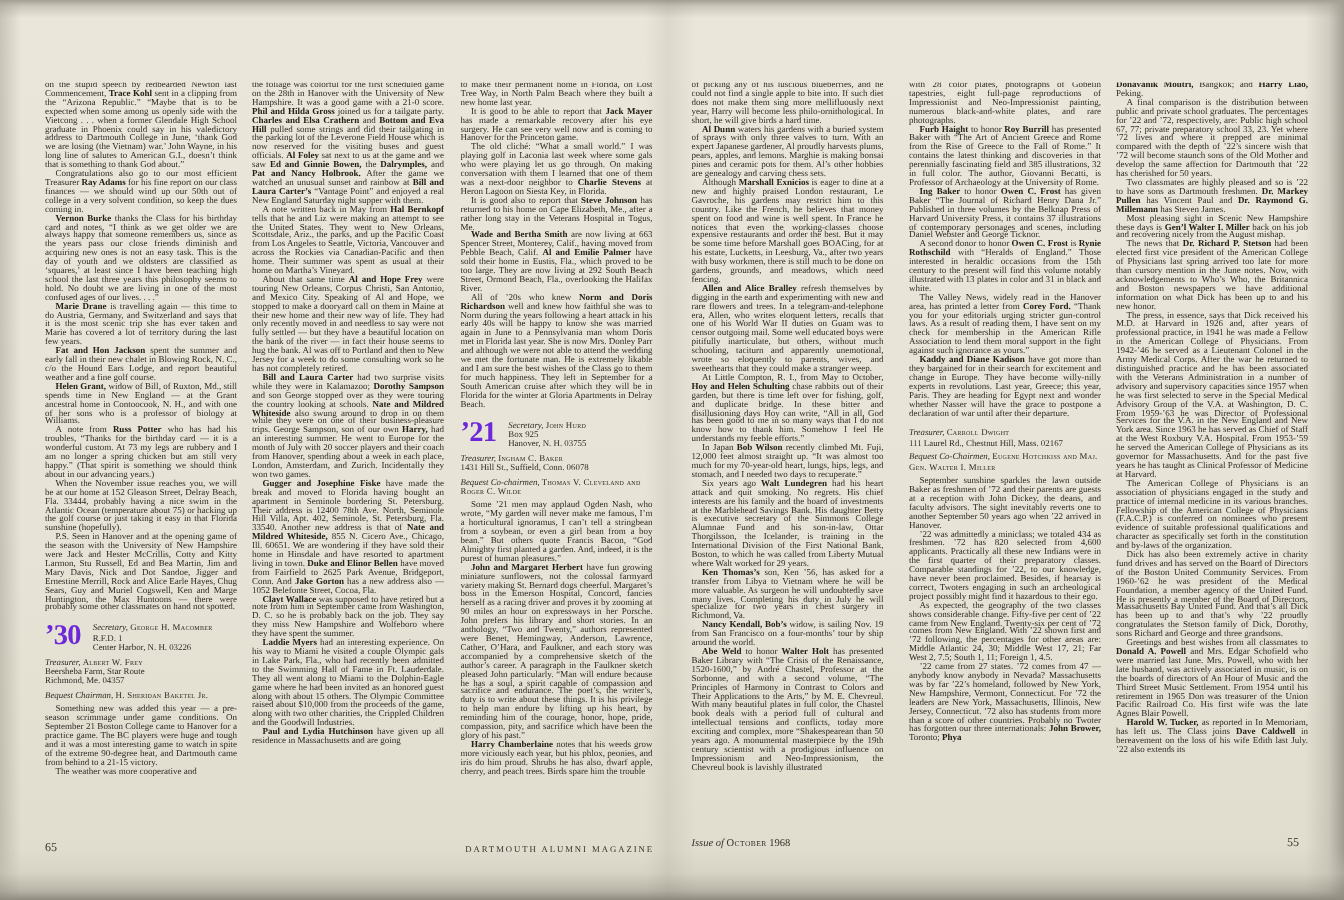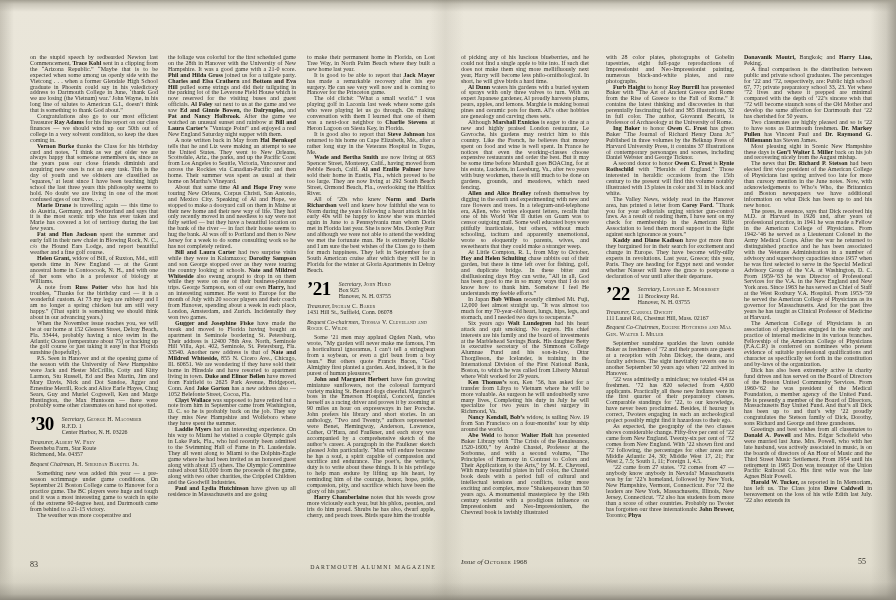--- a/index.html
+++ b/index.html
@@ -27,21 +27,21 @@
     -webkit-hyphens:auto;hyphens:auto;
   }
   .col p{margin:0;text-indent:7px;}
   .col p.noind{text-indent:0;}
   .col b{font-weight:bold;color:#242218;}
   #c0{left:30px;} #c1{left:168px;} #c2{left:307px;}
   #c3{left:461px;} #c4{left:606px;} #c5{left:744px;}
   .class-header{margin:7px 0 4px;text-align:left;}
   .ch-top{display:flex;align-items:flex-start;}
   .ch-year{
-    font-weight:bold;font-size:19px;line-height:16px;color:#000000;
+    font-weight:bold;font-size:19px;line-height:16px;color:#6d28d9;
     margin-right:8px;flex:0 0 auto;letter-spacing:-.5px;
   }
   .off-line{font-size:5.9px;line-height:6.4px;text-align:left;color:#2e2c26;}
   .off-label{font-style:italic;}
   .off-name{font-variant:small-caps;letter-spacing:.2px;}
   .off-block{margin-top:3px;}
   .footer{position:absolute;color:#33312a;}
   #pn-left{left:30px;top:560px;font-size:8px;}
   #mag-footer{left:255px;top:564px;width:181px;text-align:right;font-size:5.8px;letter-spacing:1.3px;white-space:nowrap;}
   #issue-footer{left:461px;top:558px;font-size:7px;}
@@ -137,28 +137,20 @@
     <p><b>Abe Weld</b> to honor <b>Walter Holt</b> has presented Baker Library with “The Crisis of the Renaissance, 1520-1600,” by André Chastel, Professor at the Sorbonne, and with a second volume, “The Principles of Harmony in Contrast to Colors and Their Applications to the Arts,” by M. E. Chevreul. With many beautiful plates in full color, the Chastel book deals with a period full of cultural and intellectual tensions and conflicts, today more exciting and complex, more “Shakespearean than 50 years ago. A monumental masterpiece by the 19th century scientist with a prodigious influence on Impressionism and Neo-Impressionism, the Chevreul book is lavishly illustrated</p>
   </div>
 <div class="col" id="c4">
     <p class="noind">with 28 color plates, photographs of Gobelin tapestries, eight full-page reproductions of Impressionist and Neo-Impressionist painting, numerous black-and-white plates, and rare photographs.</p>
     <p><b>Furb Haight</b> to honor <b>Roy Burrill</b> has presented Baker with “The Art of Ancient Greece and Rome from the Rise of Greece to the Fall of Rome.” It contains the latest thinking and discoveries in that perennially fascinating field and 385 illustrations, 32 in full color. The author, Giovanni Becatti, is Professor of Archaeology at the University of Rome.</p>
     <p><b>Ing Baker</b> to honor <b>Owen C. Frost</b> has given Baker “The Journal of Richard Henry Dana Jr.” Published in three volumes by the Belknap Press of Harvard University Press, it contains 37 illustrations of contemporary personages and scenes, including Daniel Webster and George Ticknor.</p>
     <p>A second donor to honor <b>Owen C. Frost</b> is <b>Rynie Rothschild</b> with “Heralds of England.” Those interested in heraldic occasions from the 15th century to the present will find this volume notably illustrated with 13 plates in color and 31 in black and white.</p>
     <p>The Valley News, widely read in the Hanover area, has printed a letter from <b>Corey Ford.</b> “Thank you for your editorials urging stricter gun-control laws. As a result of reading them, I have sent on my check for membership in the American Rifle Association to lend them moral support in the fight against such ignorance as yours.”</p>
     <p><b>Kaddy and Diane Kadison</b> have got more than they bargained for in their search for excitement and change in Europe. They have become willy-nilly experts in revolutions. Last year, Greece; this year, Paris. They are heading for Egypt next and wonder whether Nasser will have the grace to postpone a declaration of war until after their departure.</p>
     <div class="class-header">
-      <div class="ch-top">
-        <span class="ch-year">’22</span>
-        <div class="ch-sec">
-          <div class="off-line"><span class="off-label">Secretary,</span> <span class="off-name">Leonard E. Morrissey</span></div>
-          <div class="off-line">11 Brockway Rd.</div>
-          <div class="off-line">Hanover, N. H. 03755</div>
-        </div>
-      </div>
       <div class="off-block">
         <div class="off-line"><span class="off-label">Treasurer,</span> <span class="off-name">Carroll Dwight</span></div>
         <div class="off-line">111 Laurel Rd., Chestnut Hill, Mass. 02167</div>
       </div>
       <div class="off-block">
         <div class="off-line"><span class="off-label">Bequest Co-Chairmen,</span> <span class="off-name">Eugene Hotchkiss and Maj. Gen. Walter I. Miller</span></div>
       </div>
     </div>
     <p>September sunshine sparkles the lawn outside Baker as freshmen of ’72 and their parents are guests at a reception with John Dickey, the deans, and faculty advisors. The sight inevitably reverts one to another September 50 years ago when ’22 arrived in Hanover.</p>
     <p>’22 was admittedly a miniclass; we totaled 434 as freshmen. ’72 has 820 selected from 4,600 applicants. Practically all these new Indians were in the first quarter of their preparatory classes. Comparable standings for ’22, to our knowledge, have never been proclaimed. Besides, if hearsay is correct, Twoters engaging in such an archeological project possibly might find it hazardous to their ego.</p>
@@ -171,16 +163,16 @@
     <p>Two classmates are highly pleased and so is ’22 to have sons as Dartmouth freshmen. <b>Dr. Markey Pullen</b> has Vincent Paul and <b>Dr. Raymond G. Millemann</b> has Steven James.</p>
     <p>Most pleasing sight in Scenic New Hampshire these days is <b>Gen’l Walter I. Miller</b> back on his job and recovering nicely from the August mishap.</p>
     <p>The news that <b>Dr. Richard P. Stetson</b> had been elected first vice president of the American College of Physicians last spring arrived too late for more than cursory mention in the June notes. Now, with acknowledgements to Who’s Who, the Britannica and Boston newspapers we have additional information on what Dick has been up to and his new honor.</p>
     <p>The press, in essence, says that Dick received his M.D. at Harvard in 1926 and, after years of professional practice, in 1941 he was made a Fellow in the American College of Physicians. From 1942-’46 he served as a Lieutenant Colonel in the Army Medical Corps. After the war he returned to distinguished practice and he has been associated with the Veterans Administration in a number of advisory and supervisory capacities since 1957 when he was first selected to serve in the Special Medical Advisory Group of the V.A. at Washington, D. C. From 1959-’63 he was Director of Professional Services for the V.A. in the New England and New York area. Since 1963 he has served as Chief of Staff at the West Roxbury V.A. Hospital. From 1953-’59 he served the American College of Physicians as its governor for Massachusetts. And for the past five years he has taught as Clinical Professor of Medicine at Harvard.</p>
     <p>The American College of Physicians is an association of physicians engaged in the study and practice of internal medicine in its various branches. Fellowship of the American College of Physicians (F.A.C.P.) is conferred on nominees who present evidence of suitable professional qualifications and character as specifically set forth in the constitution and by-laws of the organization.</p>
     <p>Dick has also been extremely active in charity fund drives and has served on the Board of Directors of the Boston United Community Services. From 1960-’62 he was president of the Medical Foundation, a member agency of the United Fund. He is presently a member of the Board of Directors, Massachusetts Bay United Fund. And that’s all Dick has been up to and that’s why ’22 proudly congratulates the Stetson family of Dick, Dorothy, sons Richard and George and three grandsons.</p>
     <p>Greetings and best wishes from all classmates to <b>Donald A. Powell</b> and Mrs. Edgar Schofield who were married last June. Mrs. Powell, who with her late husband, was actively associated in music, is on the boards of directors of An Hour of Music and the Third Street Music Settlement. From 1954 until his retirement in 1965 Don was treasurer of the Union Pacific Railroad Co. His first wife was the late Agnes Blair Powell.</p>
     <p><b>Harold W. Tucker,</b> as reported in In Memoriam, has left us. The Class joins <b>Dave Caldwell</b> in bereavement on the loss of his wife Edith last July. ’22 also extends its</p>
   </div>
 
-<div class="footer" id="pn-left">83</div>
+<div class="footer" id="pn-left">65</div>
 <div class="footer" id="mag-footer">DARTMOUTH ALUMNI MAGAZINE</div>
 <div class="footer" id="issue-footer"><span class="it">Issue of</span> <span class="sc">October</span> <span>1968</span></div>
 <div class="footer" id="pn-right">55</div>
 
 </body></html>

